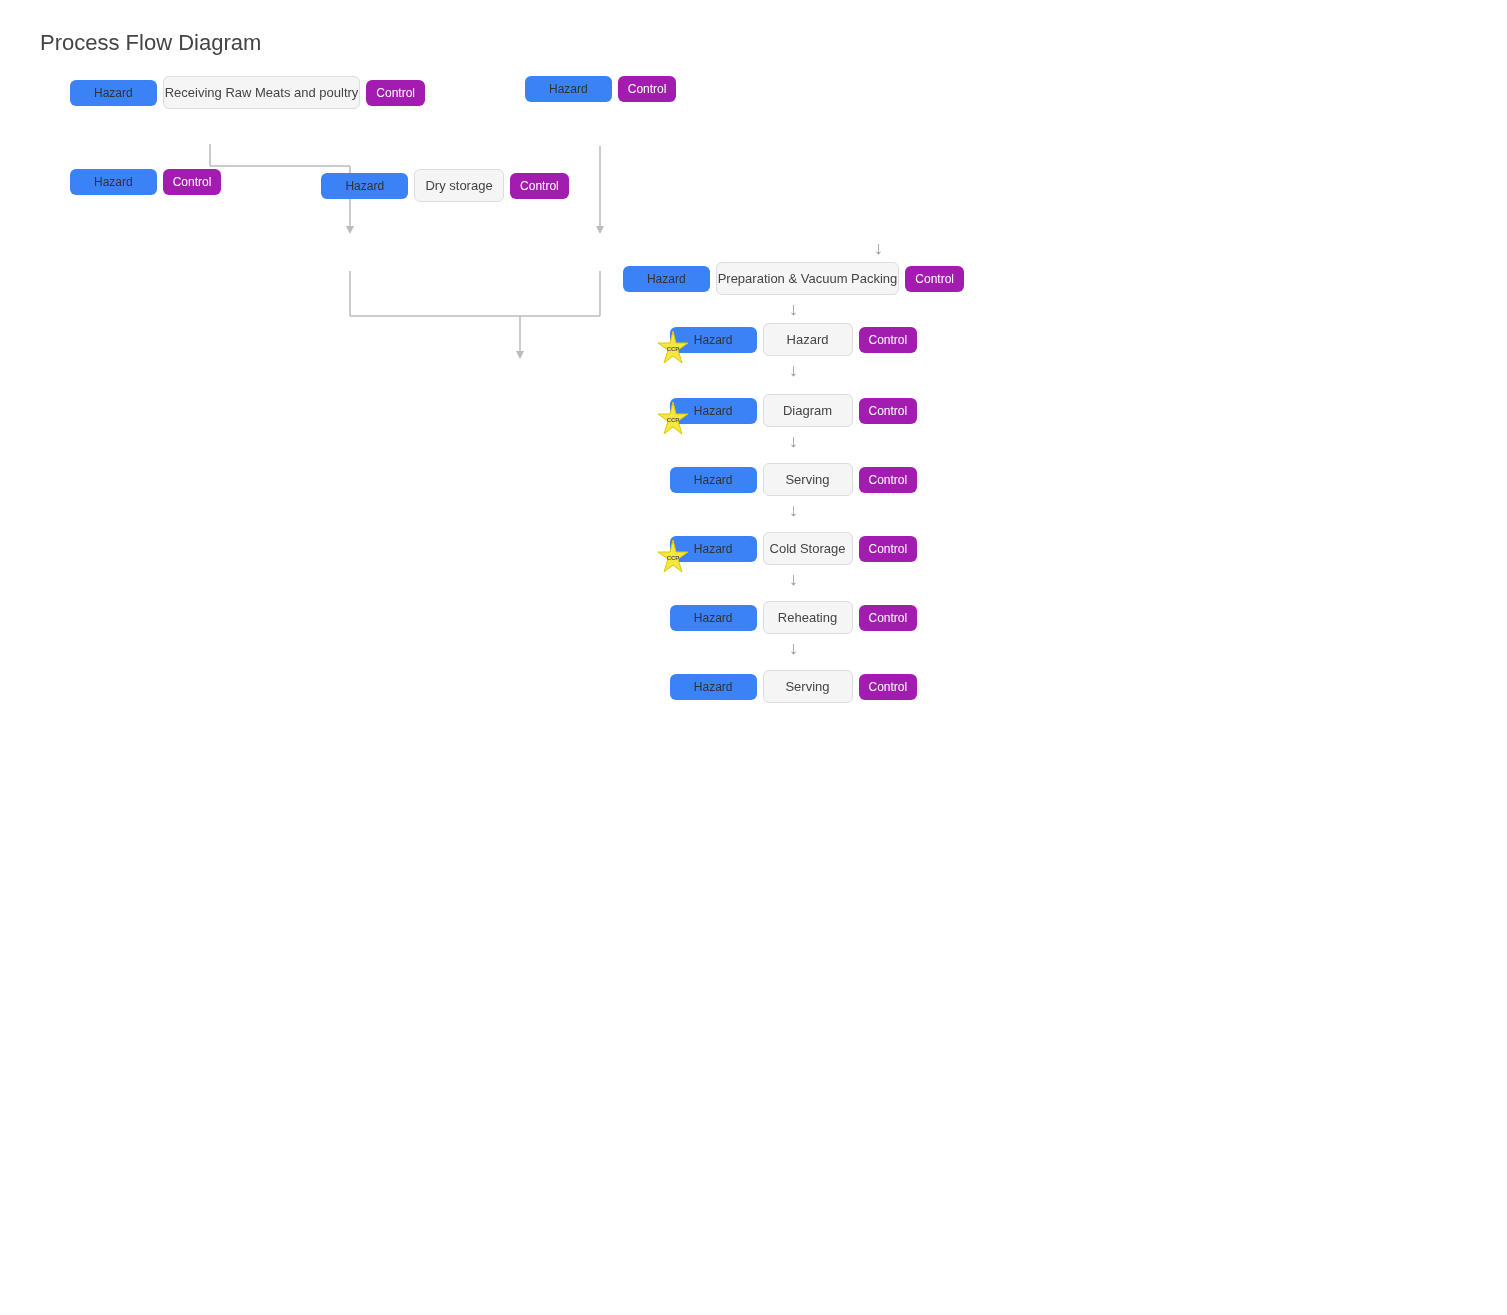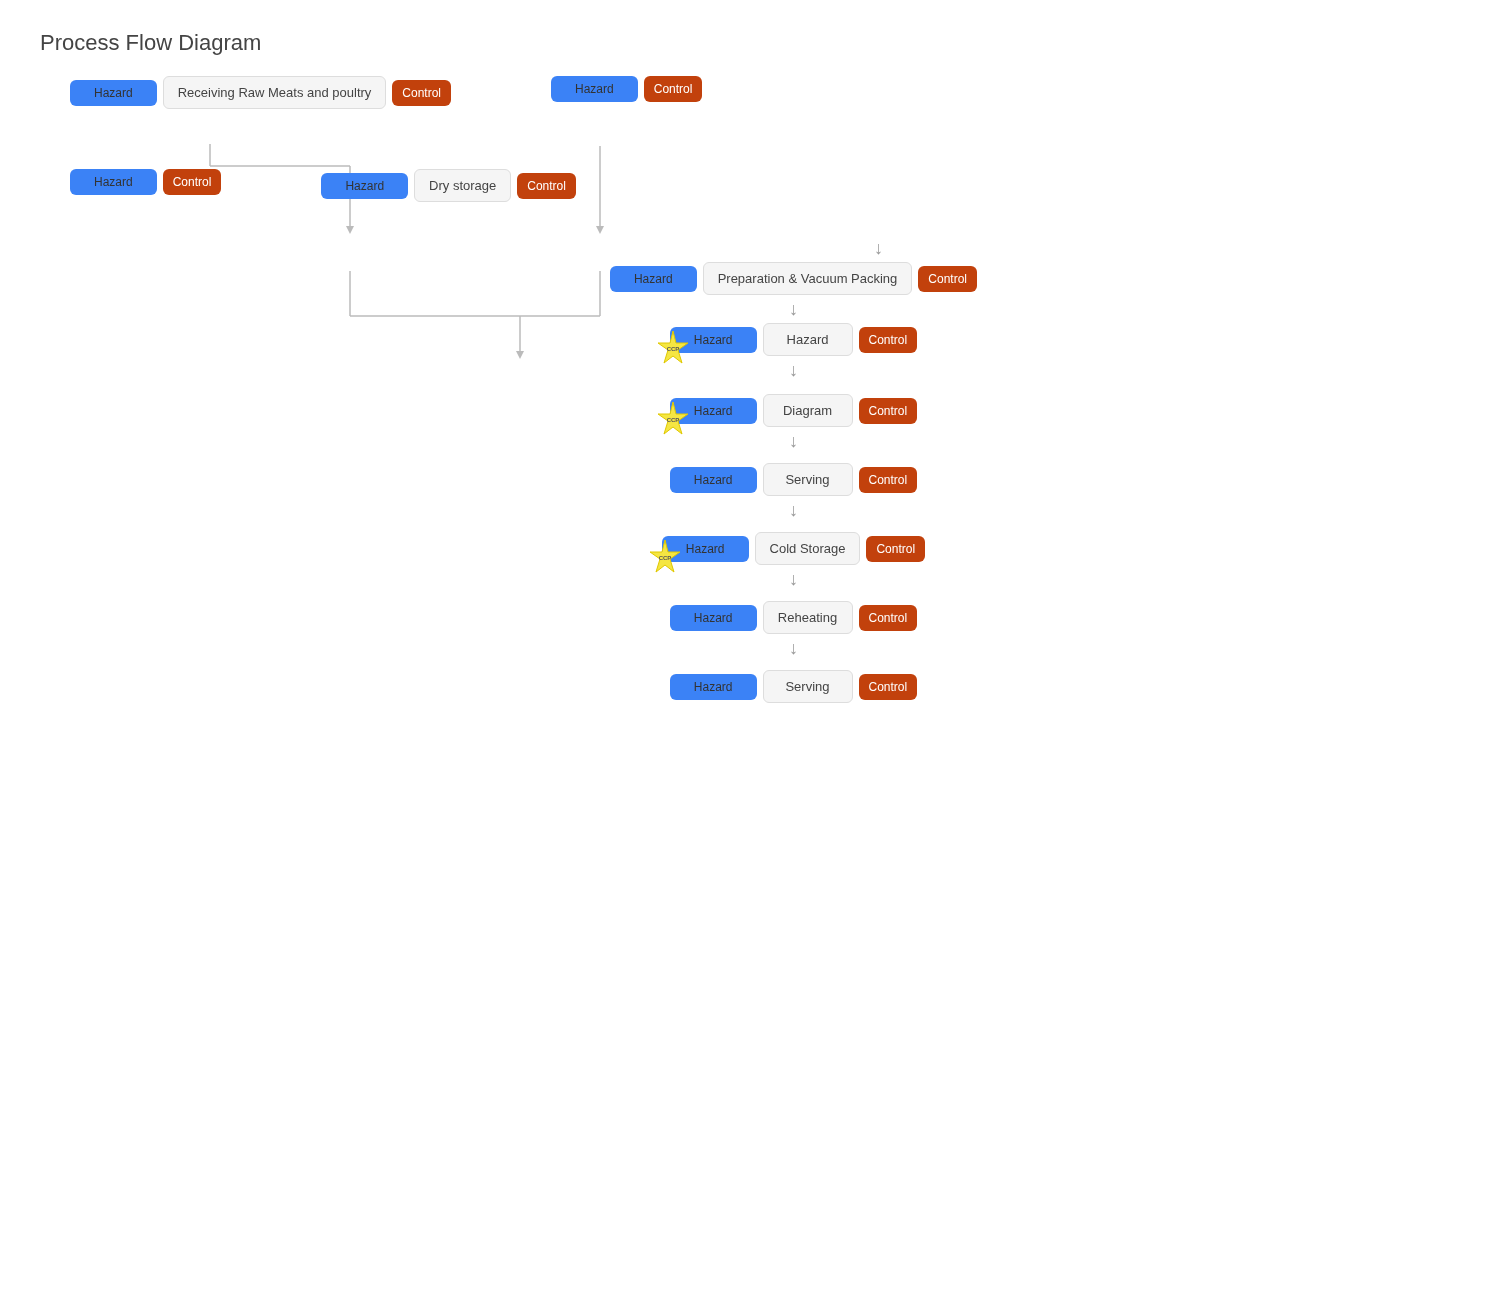--- a/index.html
+++ b/index.html
@@ -28,31 +28,31 @@
       font-size: 12px;
       color: #333;
       min-width: 55px;
       text-align: right;
       white-space: nowrap;
     }
     .process-box {
       background: #f5f5f5;
       border: 1px solid #ddd;
       border-radius: 6px;
-      padding: 8px 14px;
+      padding: 8px 1px;
       font-size: 13px;
       color: #444;
       min-width: 90px;
       text-align: center;
     }
     .process-box.wide {
       min-width: 160px;
     }
     .control-box {
-      background: #c2410c;
+      background: #a21caf;
       border-radius: 6px;
       padding: 6px 10px;
       font-size: 12px;
       color: #fff;
       min-width: 55px;
       text-align: center;
       white-space: nowrap;
     }
     
     .arrow-down {

